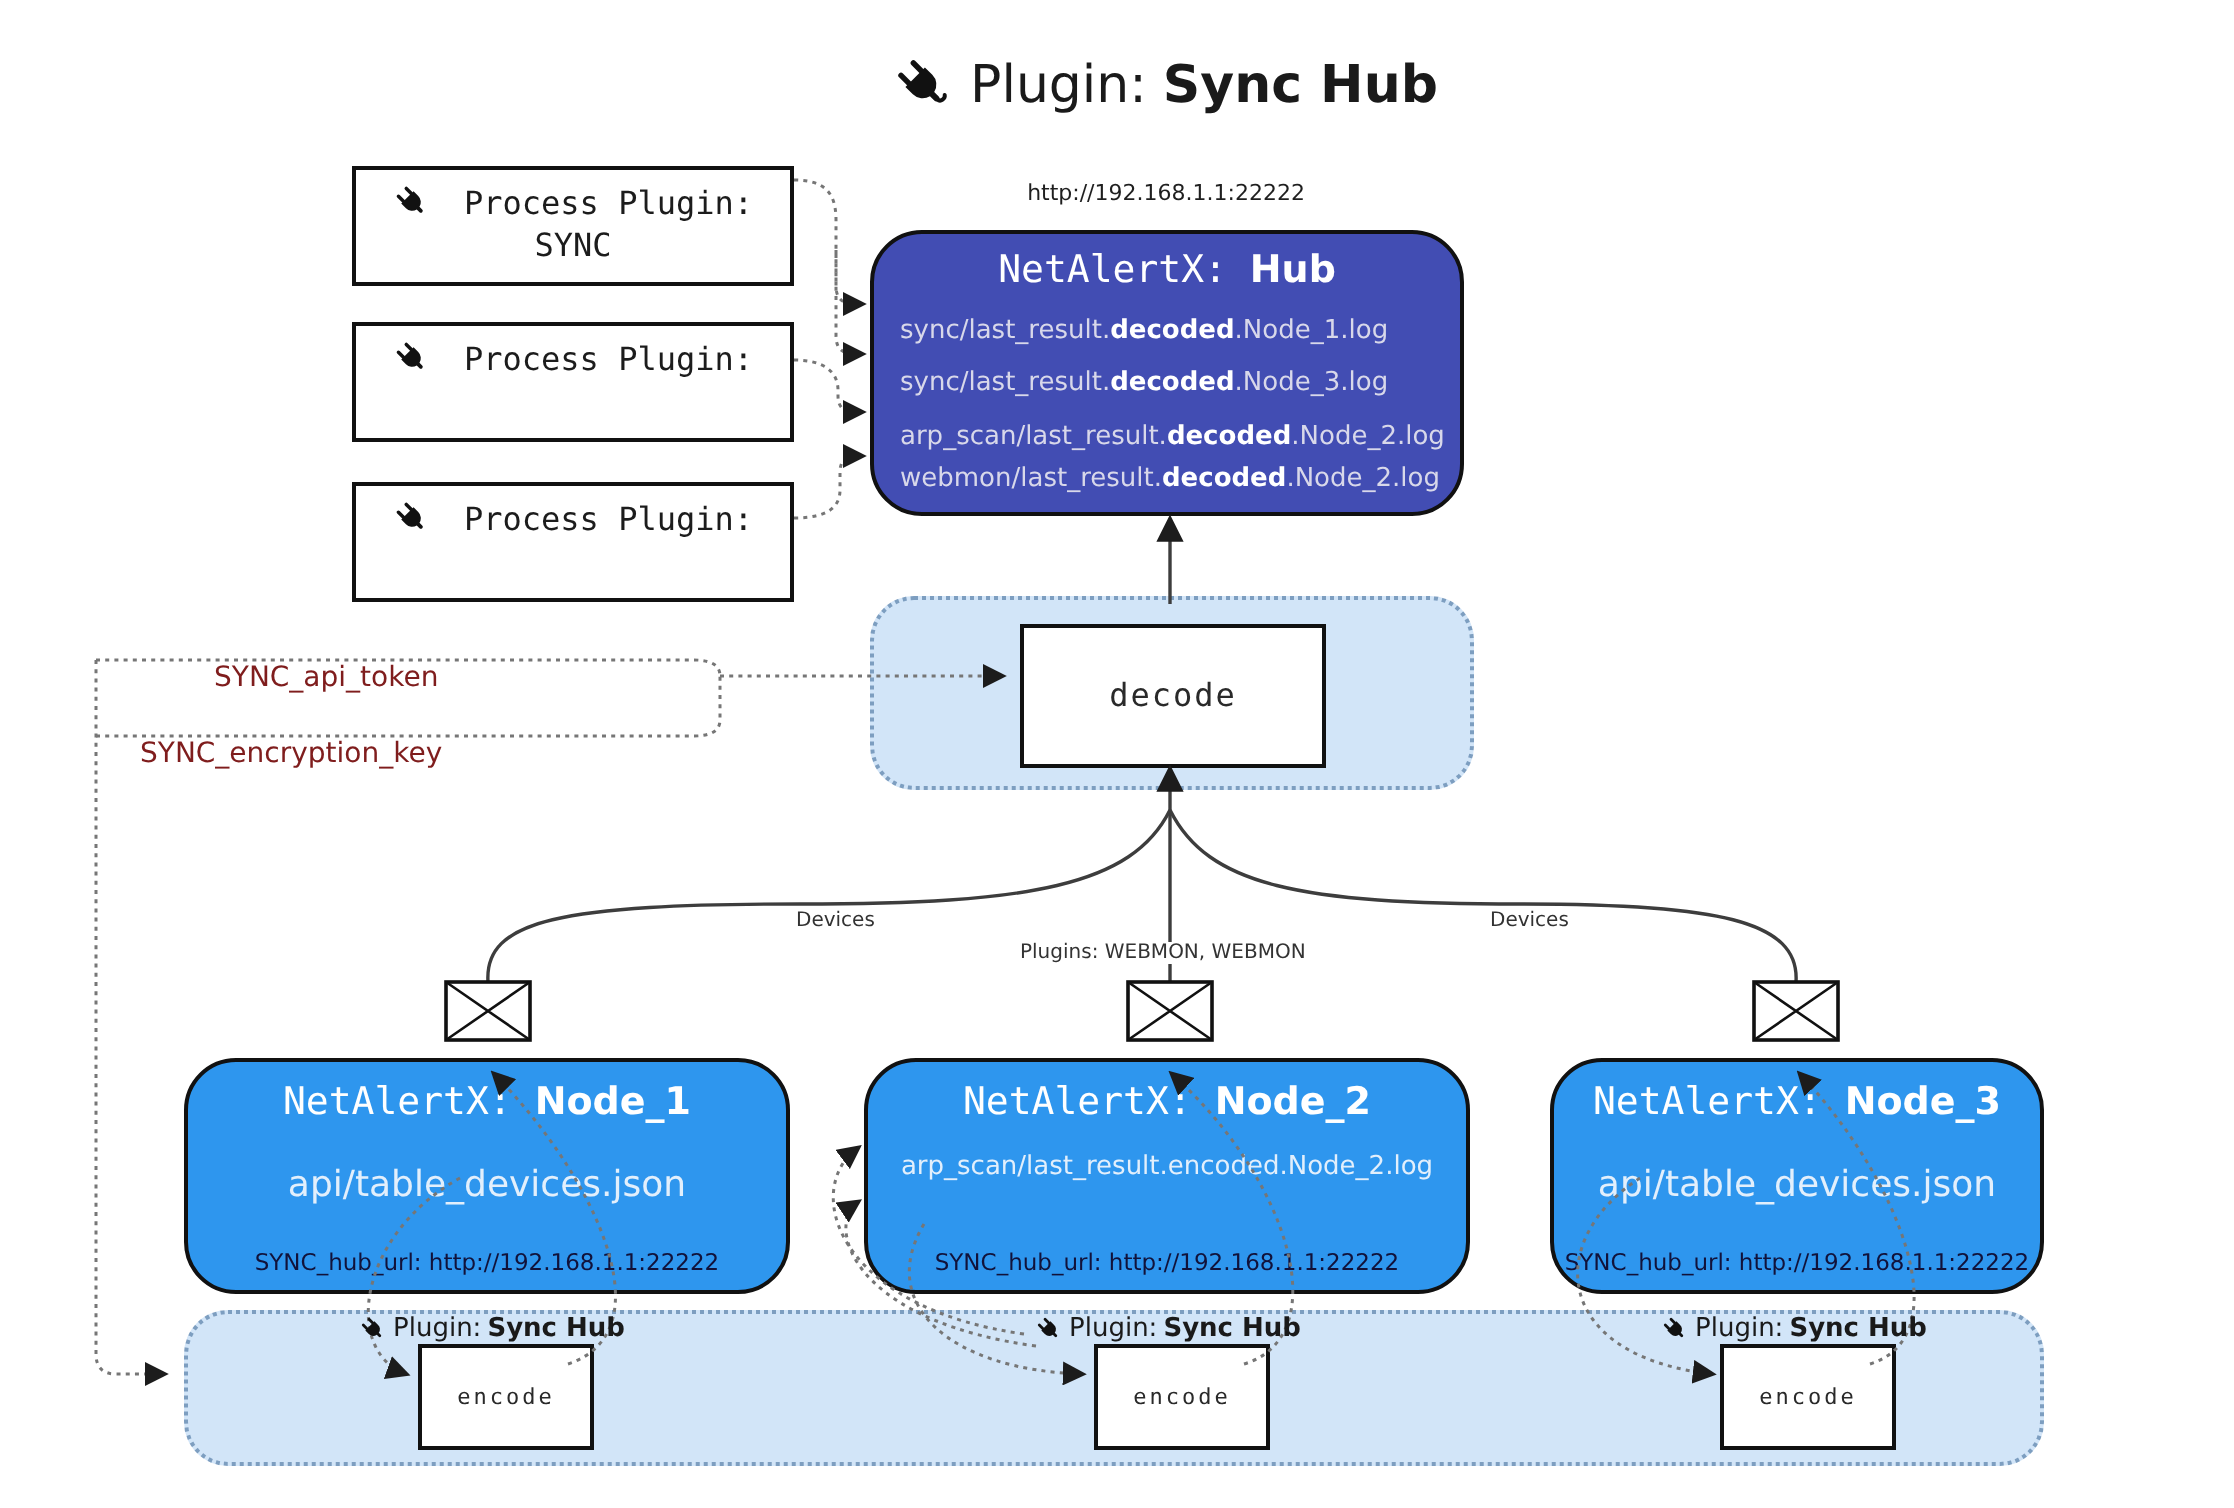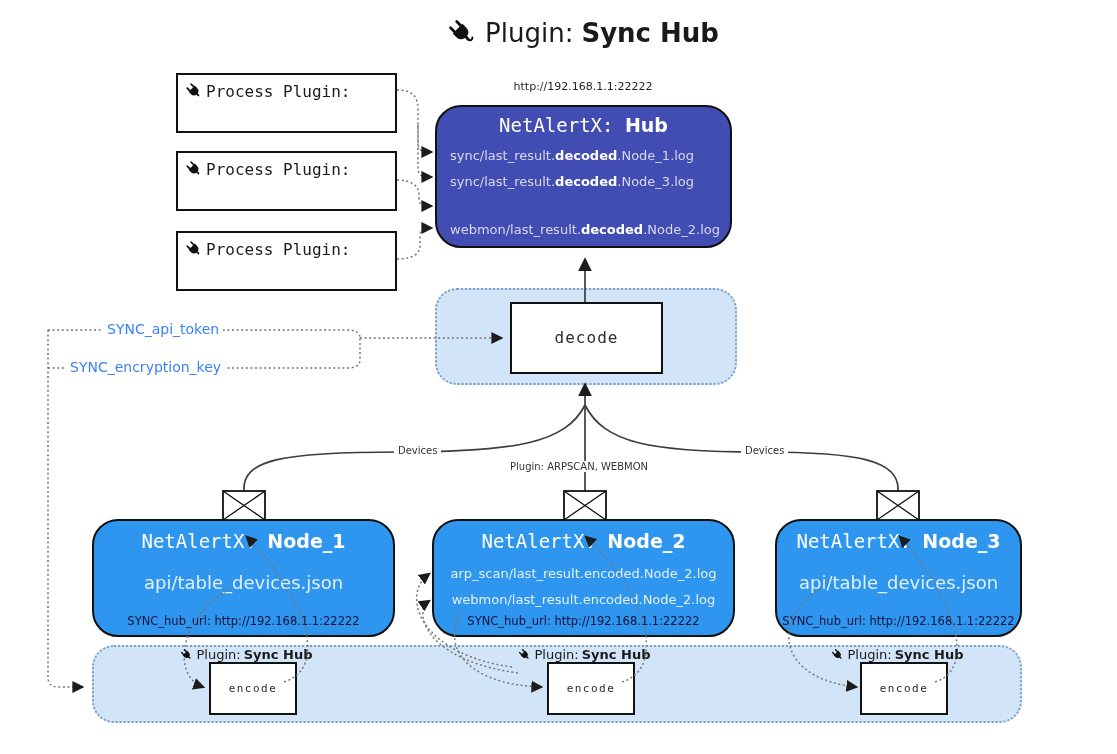--- a/index.html
+++ b/index.html
@@ -1,35 +1,35 @@
 <!DOCTYPE html>
 <html style="--hub: #424db3; --node: #2e96ee; --panel: #d2e5f8; --panel-border: #7d9ec0; --ink: #111111;"><head>
 <meta charset="utf-8">
 <style>
   * { margin:0; padding:0; box-sizing:border-box; }
   :root{
     --hub:#424db3; --node:#2e96ee; --panel:#d2e5f8; --panel-border:#7d9ec0; --ink:#111111;
   }
   body{ background:#fff; font-family:"DejaVu Sans","Liberation Sans",sans-serif; color:#222; }
   #canvas{ position:relative; width:1117px; height:754px; background:#fff; overflow:hidden; }
-  .abs{ position:absolute; }
+  .abs{ position:absolute;margin-top:10px; }
 
   
   .title{ left:363px; top:18px; width:440px; display:flex; align-items:center; justify-content:center;
           gap:8px; font-size:26px; color:#1a1a1a; }
   .title b{ font-weight:700; }
   .plug-lg{ width:30px; height:30px; }
   .plug-md{ width:19px; height:19px; }
   .plug-sm{ width:14px; height:14px; }
 
   
   .pbox{ width:221px; height:60px; background:#fff; border:2px solid #111; z-index:2;
          font-family:"DejaVu Sans Mono","Liberation Mono",monospace; font-size:16px; color:#1c1c1c;
          padding-top:7px; }
-  .pbox .l1{ display:flex; align-items:center; gap:2px; padding-left:7px; }
+  .pbox .l1{ display:flex; align-items:center; gap:16px; padding-left:19px; }
   .pbox .l2{ text-align:center; margin-top:2px; }
 
   
   .hub-url{ left:433px; top:80px; width:300px; text-align:center; font-size:11px; color:#1f1f1f; }
   .hub{ left:435px; top:105px; width:297px; height:143px; background:var(--hub,#424db3);
         border:2px solid #111; border-radius:26px; z-index:2; }
   .hub-title{ position:absolute; top:7px; left:0; right:0; display:flex; justify-content:center;
               font-size:19px; color:#fff; }
   .hub-title .m{ font-family:"DejaVu Sans Mono","Liberation Mono",monospace; white-space:pre; }
   .hub-title b{ font-weight:700; }
@@ -37,21 +37,21 @@
   .hub-line b{ color:#ffffff; font-weight:700; }
 
   
   .panel{ background:var(--panel,#d2e5f8); border:2px dotted var(--panel-border,#7d9ec0); z-index:1; }
   .decode-panel{ left:435px; top:288px; width:302px; height:97px; border-radius:22px; }
   .proc-box{ background:#fff; border:2px solid #111; z-index:2; text-align:center; color:#2a2a2a;
              font-family:"DejaVu Sans Mono","Liberation Mono",monospace; }
   .decode-box{ left:510px; top:302px; width:153px; height:72px; font-size:16px; letter-spacing:1px; line-height:68px; }
 
   
-  .line-label{ background:#fff; padding:0 4px; font-size:14px; color:#3b82f6; z-index:6; white-space:nowrap; }
+  .line-label{ background:#fff; padding:0 4px; font-size:14px; color:#7f1d1d; z-index:6; white-space:nowrap; }
   .edge-label{ background:#fff; padding:0 4px; font-size:10px; color:#333; z-index:6; white-space:nowrap; }
 
   
   .node{ background:var(--node,#2e96ee); border:2px solid #111; border-radius:26px; height:118px; top:519px; z-index:2; }
   .node-title{ position:absolute; top:9px; left:0; right:0; display:flex; justify-content:center;
                font-size:19px; color:#fff; }
   .node-title .m{ font-family:"DejaVu Sans Mono","Liberation Mono",monospace; white-space:pre; }
   .node-title b{ font-weight:700; }
   .node-line{ position:absolute; left:8px; right:8px; text-align:center; white-space:nowrap;
               color:#e2effc; font-size:18px; }
@@ -87,20 +87,21 @@
   <div class="abs pbox" style="left:176px; top:73px;">
     <div class="l1">
         <svg class="plug-md" viewBox="0 0 24 24">
           <g transform="rotate(-45 12 12)">
             <path d="M8.5 2.5 v4.5 M15.5 2.5 v4.5" stroke="#111" stroke-width="2.2" stroke-linecap="round" fill="none"></path>
             <path d="M6.5 7 h11 v4.2 a5.5 5.5 0 0 1 -4.3 5.37 V19 a1.2 1.2 0 0 1 -2.4 0 v-2.43 A5.5 5.5 0 0 1 6.5 11.2 Z" fill="#111"></path>
           </g>
         </svg>
       <span>Process Plugin:</span>
       </div>
+    <div class="l2">SYNC</div>
   </div>
   <div class="abs pbox" style="left:176px; top:151px;">
     <div class="l1">
         <svg class="plug-md" viewBox="0 0 24 24">
           <g transform="rotate(-45 12 12)">
             <path d="M8.5 2.5 v4.5 M15.5 2.5 v4.5" stroke="#111" stroke-width="2.2" stroke-linecap="round" fill="none"></path>
             <path d="M6.5 7 h11 v4.2 a5.5 5.5 0 0 1 -4.3 5.37 V19 a1.2 1.2 0 0 1 -2.4 0 v-2.43 A5.5 5.5 0 0 1 6.5 11.2 Z" fill="#111"></path>
           </g>
         </svg>
       <span>Process Plugin:</span>
@@ -119,49 +120,49 @@
   </div>
 
   <div class="abs hub-url">http://192.168.1.1:22222</div>
   <div class="abs hub">
     <div class="hub-title">
       <span class="m">NetAlertX: </span>
         <b>Hub</b>
     </div>
     <div class="hub-line" style="top:41px;"><span>sync/last_result.</span><b>decoded</b><span>.Node_1.log</span></div>
     <div class="hub-line" style="top:67px;"><span>sync/last_result.</span><b>decoded</b><span>.Node_3.log</span></div>
+    <div class="hub-line" style="top:94px;"><span>arp_scan/last_result.</span><b>decoded</b><span>.Node_2.log</span></div>
     <div class="hub-line" style="top:115px;"><span>webmon/last_result.</span><b>decoded</b><span>.Node_2.log</span></div>
   </div>
 
   <div class="abs panel decode-panel"></div>
   <div class="abs proc-box decode-box">decode</div>
 
   <div class="abs line-label" style="left:103px; top:321px;">SYNC_api_token</div>
   <div class="abs line-label" style="left:66px; top:359px;">SYNC_encryption_key</div>
 
   <div class="abs edge-label" style="left:394px; top:445px;">Devices</div>
   <div class="abs edge-label" style="left:741px; top:445px;">Devices</div>
-  <div class="abs edge-label" style="left:506px; top:461px;">Plugin: ARPSCAN, WEBMON</div>
+  <div class="abs edge-label" style="left:506px; top:461px;">Plugins: WEBMON, WEBMON</div>
 
   <div class="abs node" style="left:92px; width:303px;">
     <div class="node-title">
       <span class="m">NetAlertX: </span>
         <b>Node_1</b>
     </div>
     <div class="node-line" style="top:51px;">api/table_devices.json</div>
     <div class="node-url">SYNC_hub_url: http://192.168.1.1:22222</div>
   </div>
 
   <div class="abs node" style="left:432px; width:303px;">
     <div class="node-title">
       <span class="m">NetAlertX: </span>
         <b>Node_2</b>
     </div>
     <div class="node-line sm" style="top:45px;">arp_scan/last_result.encoded.Node_2.log</div>
-    <div class="node-line sm" style="top:71px;">webmon/last_result.encoded.Node_2.log</div>
     <div class="node-url">SYNC_hub_url: http://192.168.1.1:22222</div>
   </div>
 
   <div class="abs node" style="left:775px; width:247px;">
     <div class="node-title">
       <span class="m">NetAlertX: </span>
         <b>Node_3</b>
     </div>
     <div class="node-line" style="top:51px;">api/table_devices.json</div>
     <div class="node-url">SYNC_hub_url: http://192.168.1.1:22222</div>

